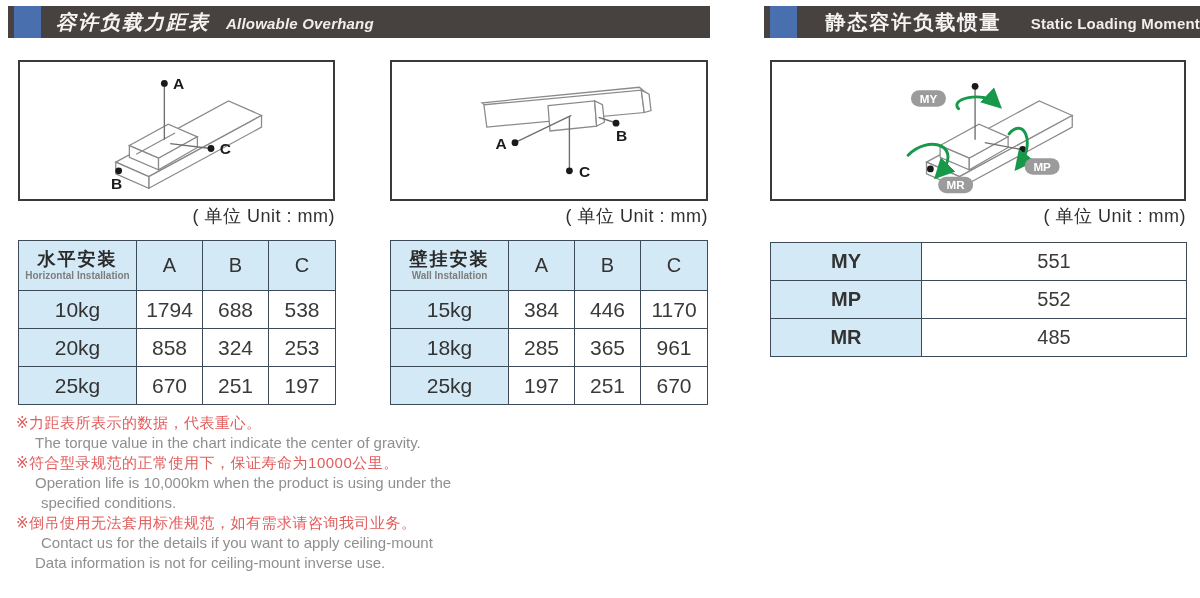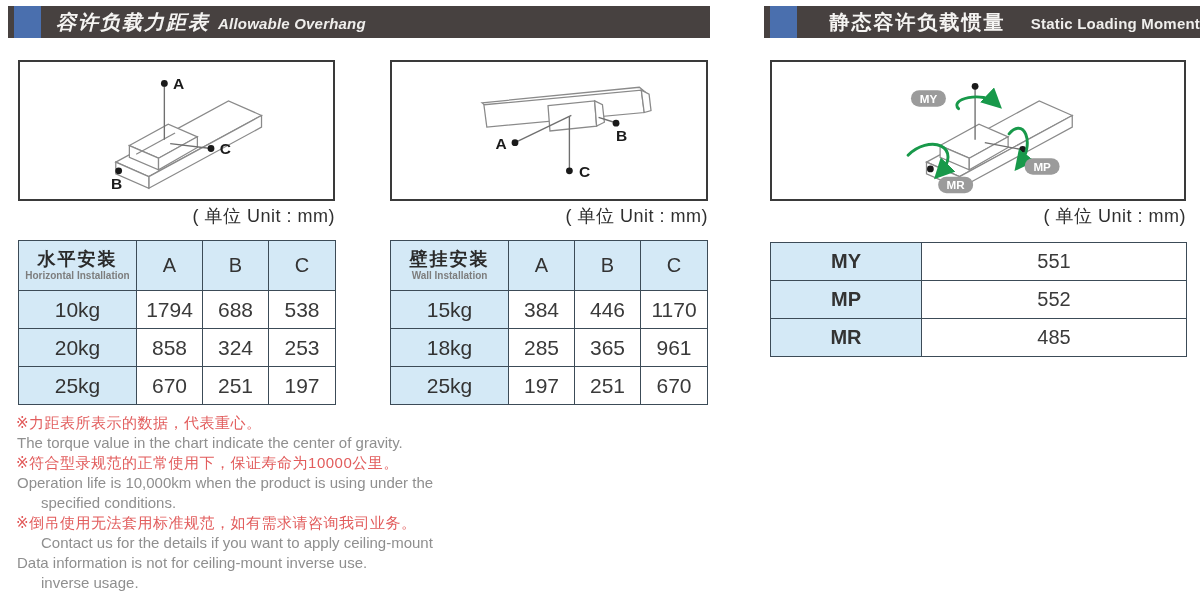--- a/index.html
+++ b/index.html
@@ -6,21 +6,21 @@
   body {
     width:1200px; height:598px; background:#ffffff; position:relative; overflow:hidden;
     font-family:"Liberation Sans","DejaVu Sans",sans-serif;
   }
   .page { position:absolute; left:0; top:0; width:1200px; height:598px; }
 
   
   .hdr { position:absolute; height:32px; background:#474140; display:flex; align-items:center; }
   .hdr-sq { width:27px; height:100%; background:#4a6fae; margin-left:6px; flex:none; }
   .hdr-cn { color:#f5f4f2; font-size:20px; font-weight:bold; margin-left:15px; letter-spacing:2px; white-space:nowrap; }
-  .hdr-en { color:#efeeec; font-size:15px; font-weight:bold; margin-left:8px; margin-top:3px; white-space:nowrap; letter-spacing:0.2px; }
+  .hdr-en { color:#efeeec; font-size:15px; font-weight:bold; margin-left:16px; margin-top:3px; white-space:nowrap; letter-spacing:0.2px; }
   .hdr-left  { left:8px;   top:6px; width:702px;font-style:italic; }
   .hdr-right { left:764px; top:6px; width:436px;justify-content:space-between; }
 
   
   .diagbox { position:absolute; top:60px; height:141px; border:2px solid #3a3a3a; background:#fff; box-sizing:border-box; }
   #diag1 { left:18px;  width:317px; }
   #diag2 { left:390px; width:318px; }
   #diag3 { left:770px; width:416px; }
   .diagbox svg { display:block; width:100%; height:100%; }
 
@@ -54,21 +54,21 @@
   .colh { font-size:20px; color:#333333; font-weight:500; }
   .load { font-size:21px; color:#333333;margin-left:31px; }
   .val  { font-size:21px; color:#3a3a3a; }
   #t3 td { height:38px; }
   .mlabel { font-size:20px; font-weight:bold; color:#333333; }
   .mval   { font-size:20px; color:#3a3a3a; }
 
   
   .notes { position:absolute; left:16px; top:413px; }
   .note-cn { color:#e25c5c; font-size:15px; font-weight:normal; line-height:20px; letter-spacing:0.5px; }
-  .note-en { color:#8f8f8f; font-size:15px; line-height:20px; margin-left:1px; }
+  .note-en { color:#8f8f8f; font-size:15px; line-height:20px; margin-left:19px; }
   .note-en.ind { margin-left:25px; }
 </style>
 </head>
 <body>
 
 <div class="page">
 
   <div class="hdr hdr-left">
     <span class="hdr-sq"></span>
     <span class="hdr-cn">容许负载力距表</span>
@@ -267,16 +267,15 @@
 
   <div class="notes">
     <div class="note-cn">※力距表所表示的数据，代表重心。</div>
     <div class="note-en">The torque value in the chart indicate the center of gravity.</div>
     <div class="note-cn">※符合型录规范的正常使用下，保证寿命为10000公里。</div>
     <div class="note-en">Operation life is 10,000km when the product is using under the</div>
     <div class="note-en ind">specified conditions.</div>
     <div class="note-cn">※倒吊使用无法套用标准规范，如有需求请咨询我司业务。</div>
     <div class="note-en ind">Contact us for the details if you want to apply ceiling-mount</div>
     <div class="note-en">Data information is not for ceiling-mount inverse use.</div>
-    <div class="note-en ind">inverse usage.</div>
   </div>
 
 </div>
 
 </body></html>

